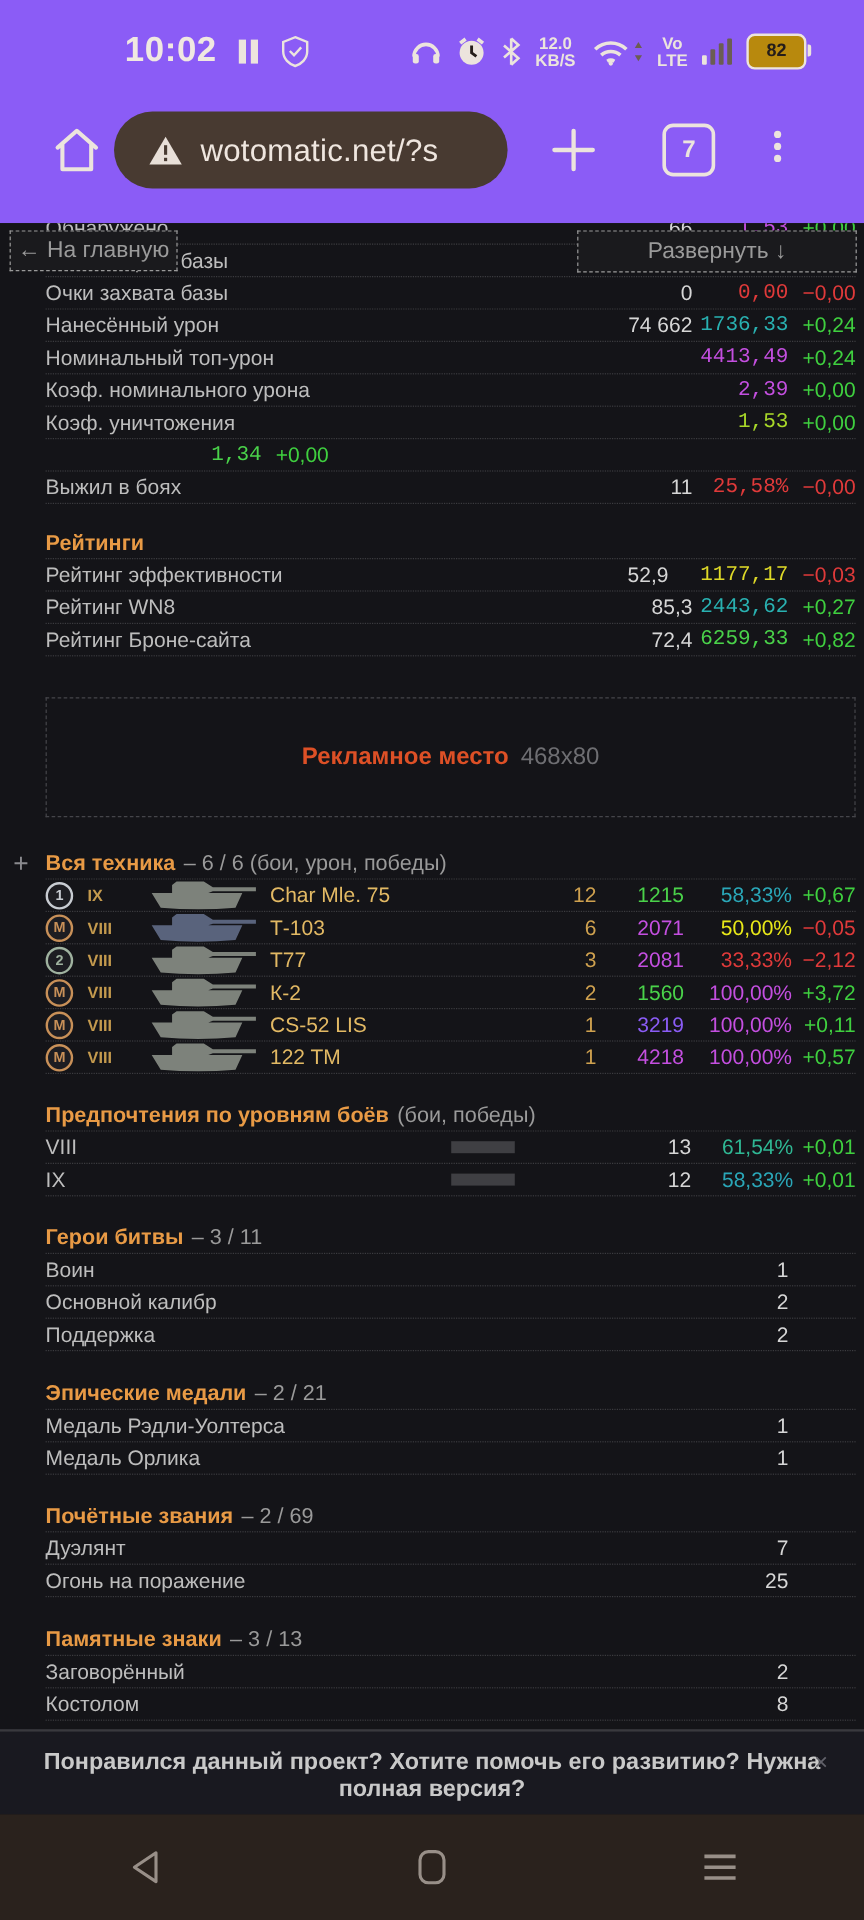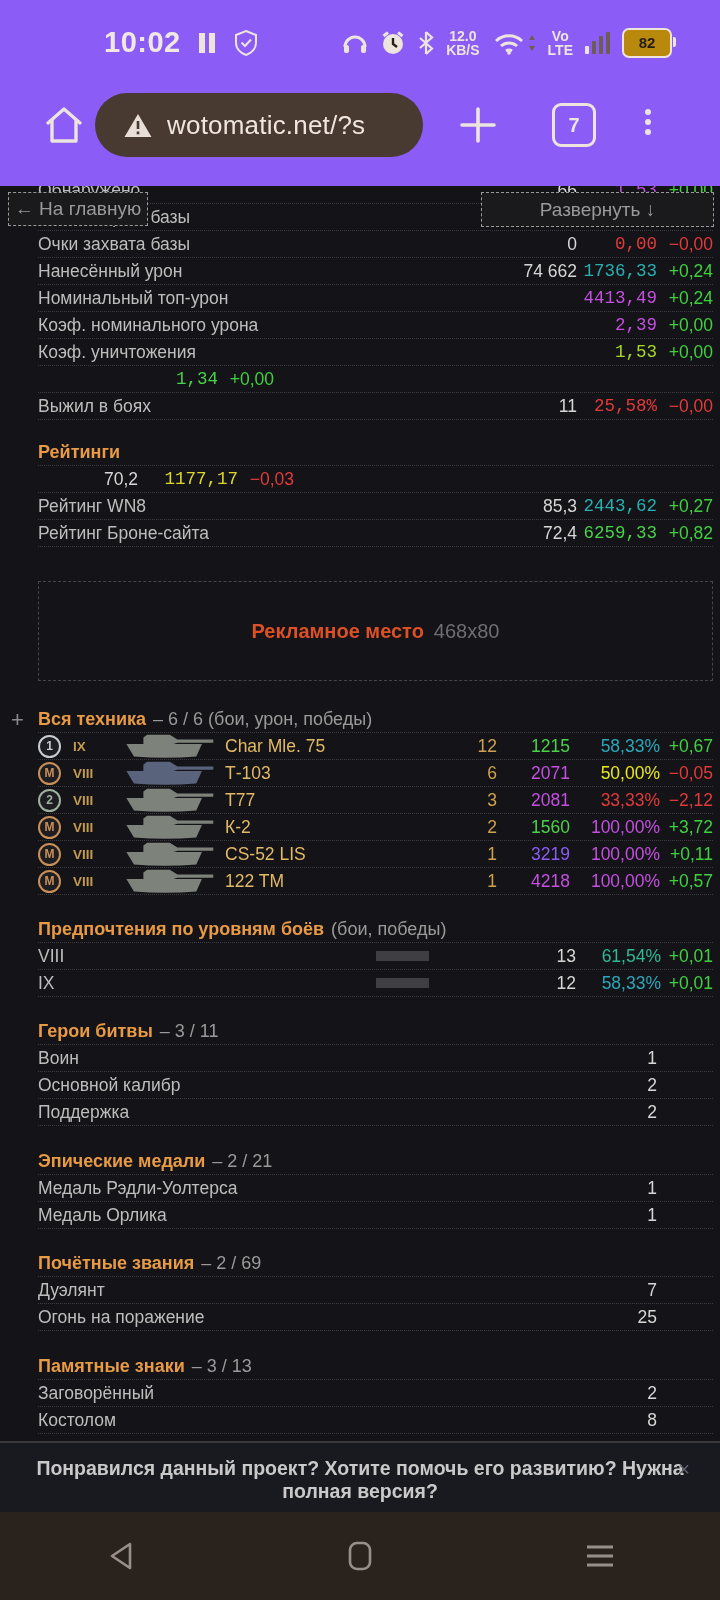--- a/index.html
+++ b/index.html
@@ -267,21 +267,22 @@
         <span class="c2" style="color: rgb(224, 58, 58);">25,58%</span>
         <span class="c3" style="color: rgb(224, 58, 58);">−0,00</span>
       </div>
     </div>
 
     <div style="margin-top:19px;">
       <div class="sec-h">
         <span class="t">Рейтинги</span>
       </div>
       <div class="row">
-        <span class="c1">70,2</span>
+        <span class="lbl">Рейтинг эффективности</span>
+        <span class="c1">52,9</span>
         <span class="c2" style="color: rgb(222, 217, 40); padding-left: 20px;">1177,17</span>
         <span class="c3" style="color: rgb(224, 58, 58);">−0,03</span>
       </div>
       <div class="row">
         <span class="lbl">Рейтинг WN8</span>
         <span class="c1">85,3</span>
         <span class="c2" style="color: rgb(41, 177, 177);">2443,62</span>
         <span class="c3" style="color: rgb(63, 207, 63);">+0,27</span>
       </div>
       <div class="row">

